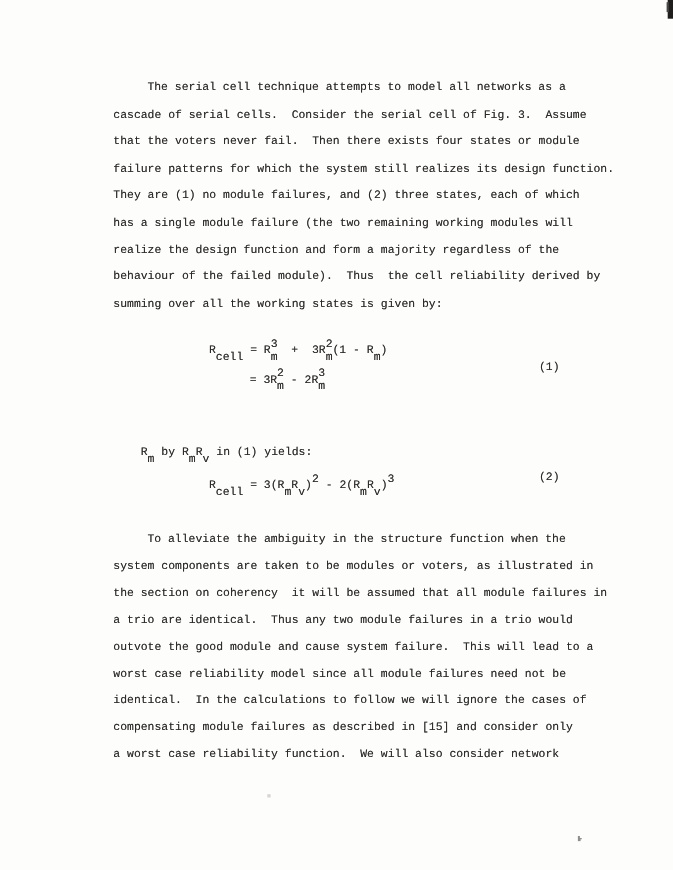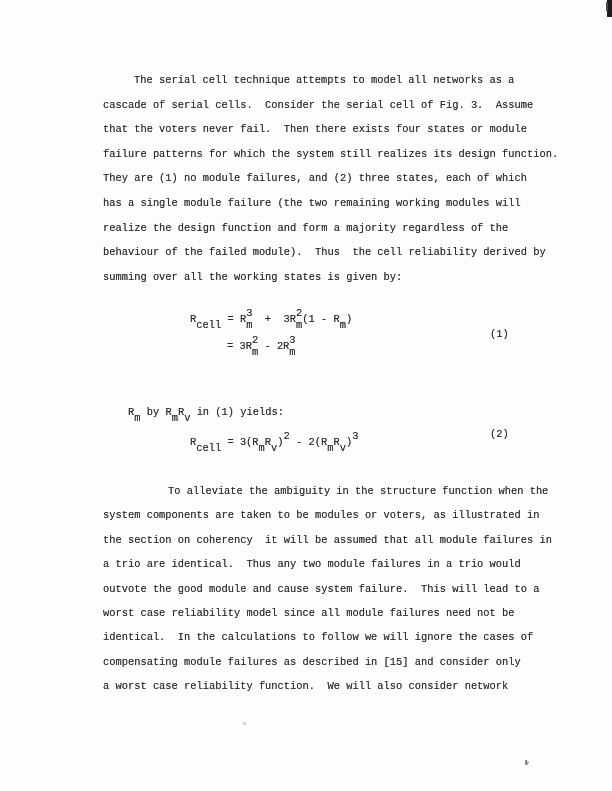--- a/index.html
+++ b/index.html
@@ -129,21 +129,21 @@
   <div class="line" style="top:394px;left:103px;">
     <span>R</span><span class="sub">m</span><span> by R</span><span class="sub">m</span><span>R</span><span class="sub">v</span><span> in (1) yields:</span>
   </div>
 
   <div class="line" style="top:404px;left:165px;margin-top:20px;">
     <span>R</span><span class="sub">cell</span><span> = </span><span>3(R</span><span class="sub">m</span><span>R</span><span class="sub">v</span><span>)</span><span class="sup">2</span><span> - </span><span>2(R</span><span class="sub">m</span><span>R</span><span class="sub">v</span><span>)</span><span class="sup">3</span>
   </div>
   <div class="line" style="top:428px;left:490px;">(2)</div>
 
   <div>
-    <div class="line" style="top:485px;left:134px;margin-left:34px;">To alleviate the ambiguity in the structure function when the</div>
+    <div class="line" style="top:485px;left:134px;">To alleviate the ambiguity in the structure function when the</div>
     <div class="line" style="top:509px;left:103px;">system components are taken to be modules or voters, as illustrated in</div>
     <div class="line" style="top:534px;left:103px;">the section on coherency  it will be assumed that all module failures in</div>
     <div class="line" style="top:558px;left:103px;font-family:Liberation Mono, monospace;">a trio are identical.  Thus any two module failures in a trio would</div>
     <div class="line" style="top:583px;left:103px;">outvote the good module and cause system failure.  This will lead to a</div>
     <div class="line" style="top:607px;left:103px;">worst case reliability model since all module failures need not be</div>
     <div class="line" style="top:631px;left:103px;">identical.  In the calculations to follow we will ignore the cases of</div>
     <div class="line" style="top:656px;left:103px;">compensating module failures as described in [15] and consider only</div>
     <div class="line" style="top:680px;left:103px;">a worst case reliability function.  We will also consider network</div>
   </div>
 

